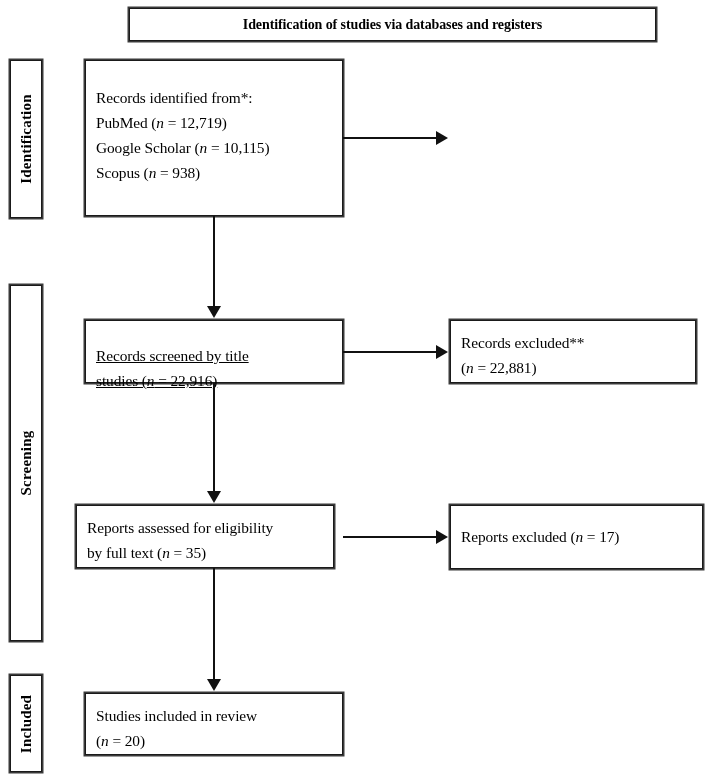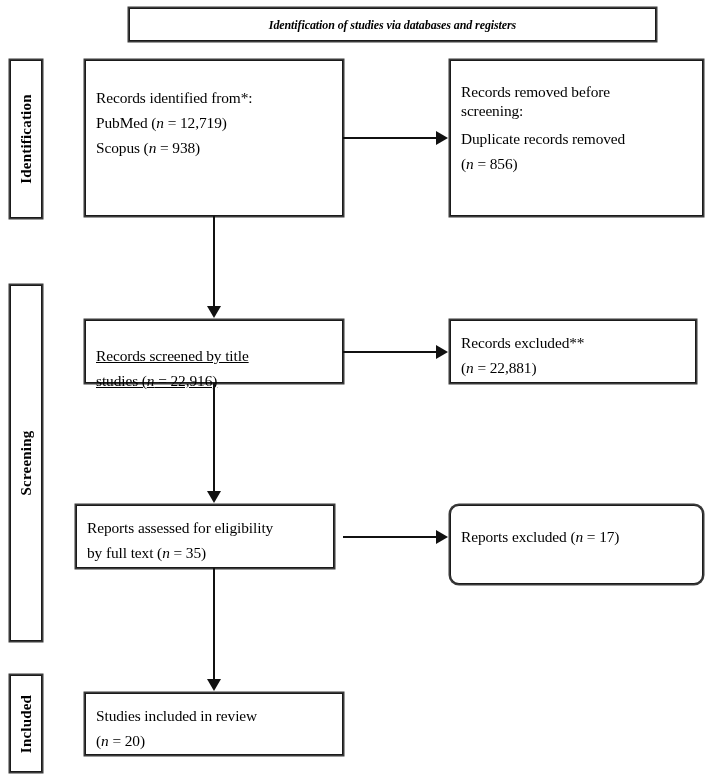--- a/index.html
+++ b/index.html
@@ -47,23 +47,22 @@
     top: 8px;
     width: 527px;
     height: 33px;
   }
   #title-box .title-text {
     position: absolute;
     left: 0; right: 0; top: 50%;
     transform: translateY(-50%);
     text-align: center;
     font-weight: bold;
-    font-size: 12px;
+    font-size: 14px;
     letter-spacing: -0.1px;
-    font-style: italic;
   }
 
   
   .stage {
     position: absolute;
     box-sizing: border-box;
     background: #ffffff;
     border: 1px solid #1a1a1a;
     box-shadow: 0 0 0 1.5px #3a3a3a;
     left: 10px;
@@ -83,21 +82,21 @@
   #stage-identification { top: 60px;  height: 158px; }
   #stage-screening      { top: 285px; height: 356px; }
   #stage-included       { top: 675px; height: 97px; }
 
   
   #box-identified     { left: 85px;  top: 60px;  width: 258px; height: 156px; }
   #box-removed        { left: 450px; top: 60px;  width: 253px; height: 156px; }
   #box-screened       { left: 85px;  top: 320px; width: 258px; height: 63px; }
   #box-records-excl   { left: 450px; top: 320px; width: 246px; height: 63px; }
   #box-eligibility    { left: 76px;  top: 505px; width: 258px; height: 63px; }
-  #box-reports-excl   { left: 450px; top: 505px; width: 253px; height: 79px; border-radius: 9px; }
+  #box-reports-excl   { left: 450px; top: 505px; width: 253px; height: 64px; }
   #box-included       { left: 85px;  top: 693px; width: 258px; height: 62px; }
 
   #box-reports-excl .inner { top: 18px; }
   #box-identified .inner   { top: 24px; }
   #box-removed .inner      { top: 21px; }
   #box-screened .inner     { top: 22px; text-decoration: underline; }
   #box-records-excl .inner { top: 9px; }
   #box-eligibility .inner  { top: 9px; }
   #box-included .inner     { top: 9px; }
 
@@ -157,32 +156,25 @@
     <span class="vtext">Screening</span>
   </div>
   <div class="stage" id="stage-included">
     <span class="vtext">Included</span>
   </div>
 
   <div class="box" id="box-identified">
     <div class="inner">
       <div class="line">Records identified from*:</div>
       <div class="line"><span>PubMed (</span><span class="ital">n</span><span> = 12,719)</span></div>
+      <div class="line"><span>Google Scholar (</span><span class="ital">n</span><span> = 10,115)</span></div>
       <div class="line"><span>Scopus (</span><span class="ital">n</span><span> = 938)</span></div>
     </div>
   </div>
 
-  <div class="box" id="box-removed">
-    <div class="inner">
-      <div class="line tight">Records removed before</div>
-      <div class="line tight">screening:</div>
-      <div class="line" style="margin-top:6px">Duplicate records removed</div>
-      <div class="line"><span>(</span><span class="ital">n</span><span> = 856)</span></div>
-    </div>
-  </div>
 
   <div class="box" id="box-screened">
     <div class="inner">
       <div class="line">Records screened by title</div>
       <div class="line"><span>studies (</span><span class="ital">n</span><span> = 22,916)</span></div>
     </div>
   </div>
 
   <div class="box" id="box-records-excl">
     <div class="inner">

